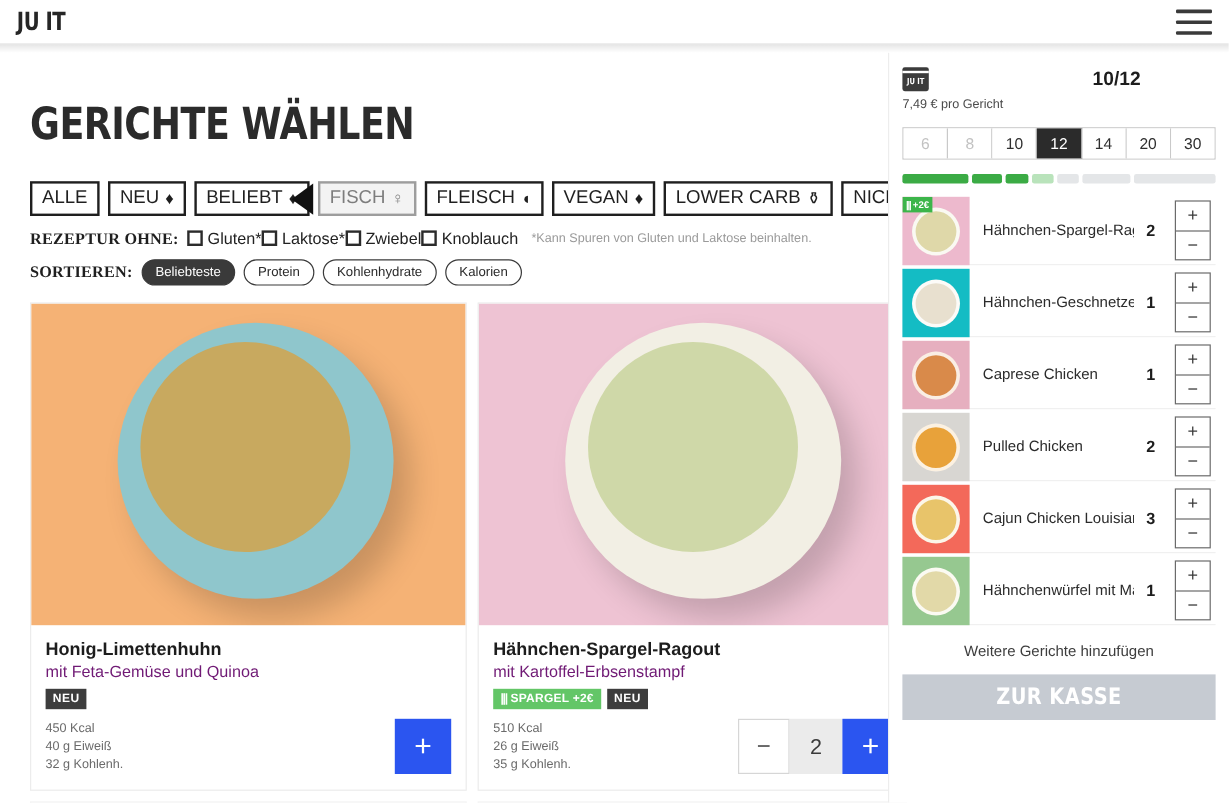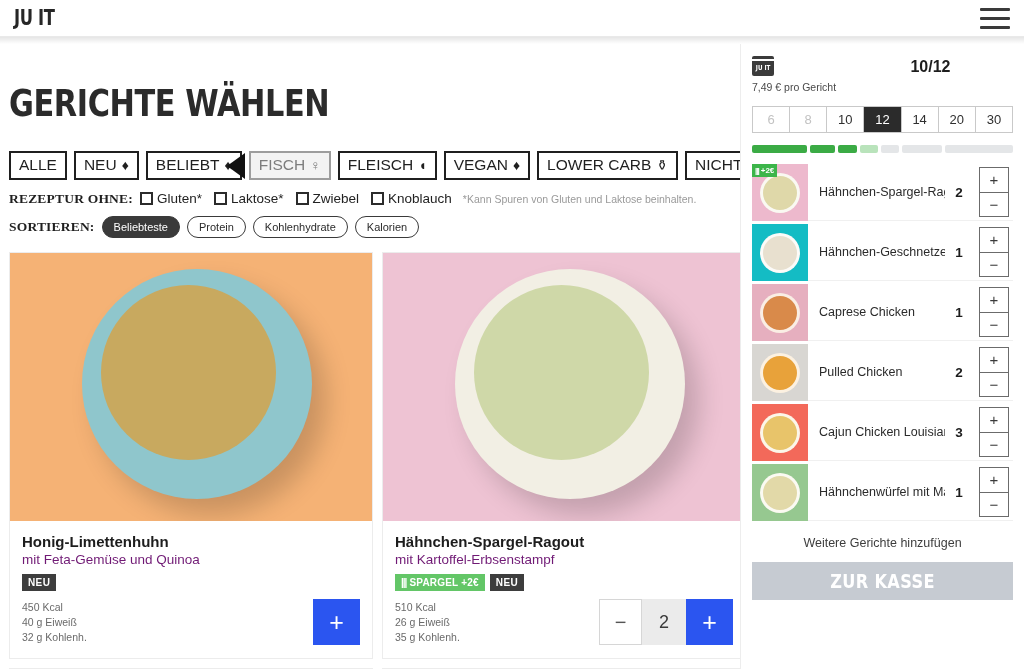--- a/index.html
+++ b/index.html
@@ -27,21 +27,21 @@
   .hamburger { width: 30px; display: flex; flex-direction: column; gap: 6px; cursor: pointer; }
   .hamburger span { display:block; height: 3px; background: #3a3a3a; border-radius: 1px; }
 
   .shadowline {
     position:absolute; top:37px; left:0; width:1024px; height:7px;
     background: linear-gradient(to bottom, rgba(0,0,0,0.10), rgba(0,0,0,0));
   }
 
   
   .main {
-    position: absolute; top: 44px; left: 0; width: 740px; height: 625px;
+    position: absolute; top: 44px; left: 16px; width: 740px; height: 625px;
     overflow: hidden; background:#fff;
   }
   .page-title {
     font-family: "DejaVu Sans", sans-serif;
     font-weight: 700; font-size: 37px; color: #2b2b2b;
     letter-spacing: -0.5px; margin: 38px 0 0 9px;
     transform: scaleX(0.82); transform-origin: left center;
   }
 
   
@@ -248,21 +248,21 @@
           <span class="ic">⚱</span>
         </div>
         <div class="fchip">
           <span>NICHT SCHARF</span>
         </div>
         <div class="cursor-arrow"></div>
       </div>
 
     <div class="without">
       <span class="rowlabel">REZEPTUR OHNE:</span>
-      <span id="without-opts" style="display:flex;gap:12px;align-items:center;">
+      <span id="without-opts" style="display:flex;gap:0;align-items:center;">
           <span class="cbwrap">
             <span class="cbox"></span>
             <span class="cblabel">Gluten*</span>
           </span>
           <span class="cbwrap">
             <span class="cbox"></span>
             <span class="cblabel">Laktose*</span>
           </span>
           <span class="cbwrap">
             <span class="cbox"></span>

